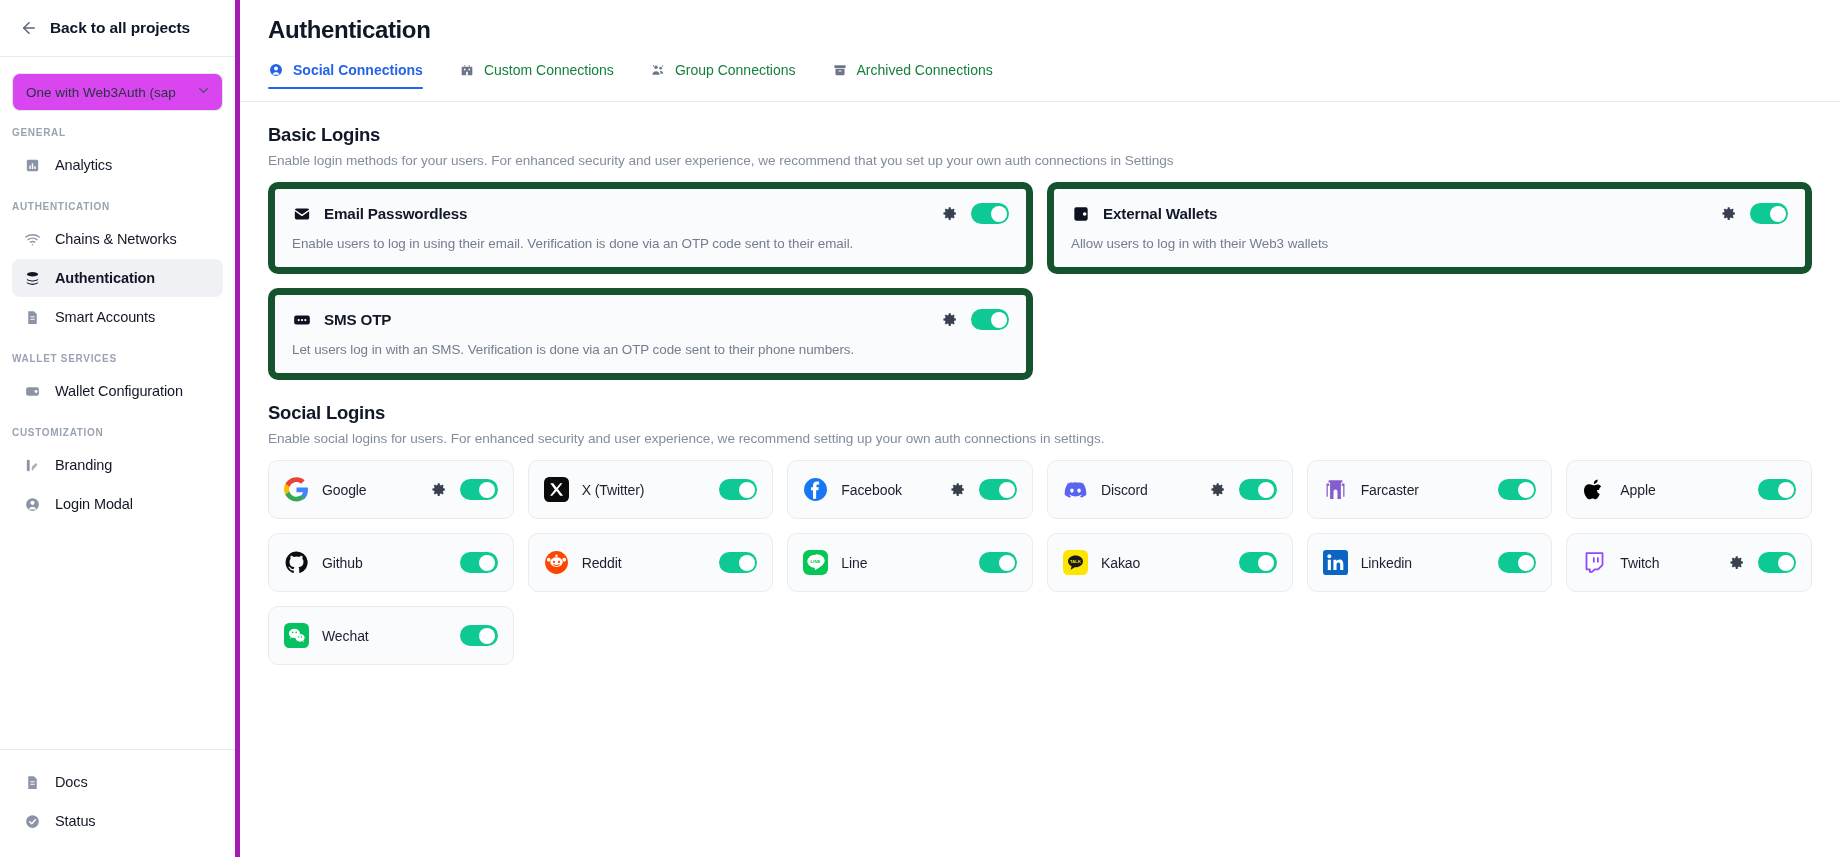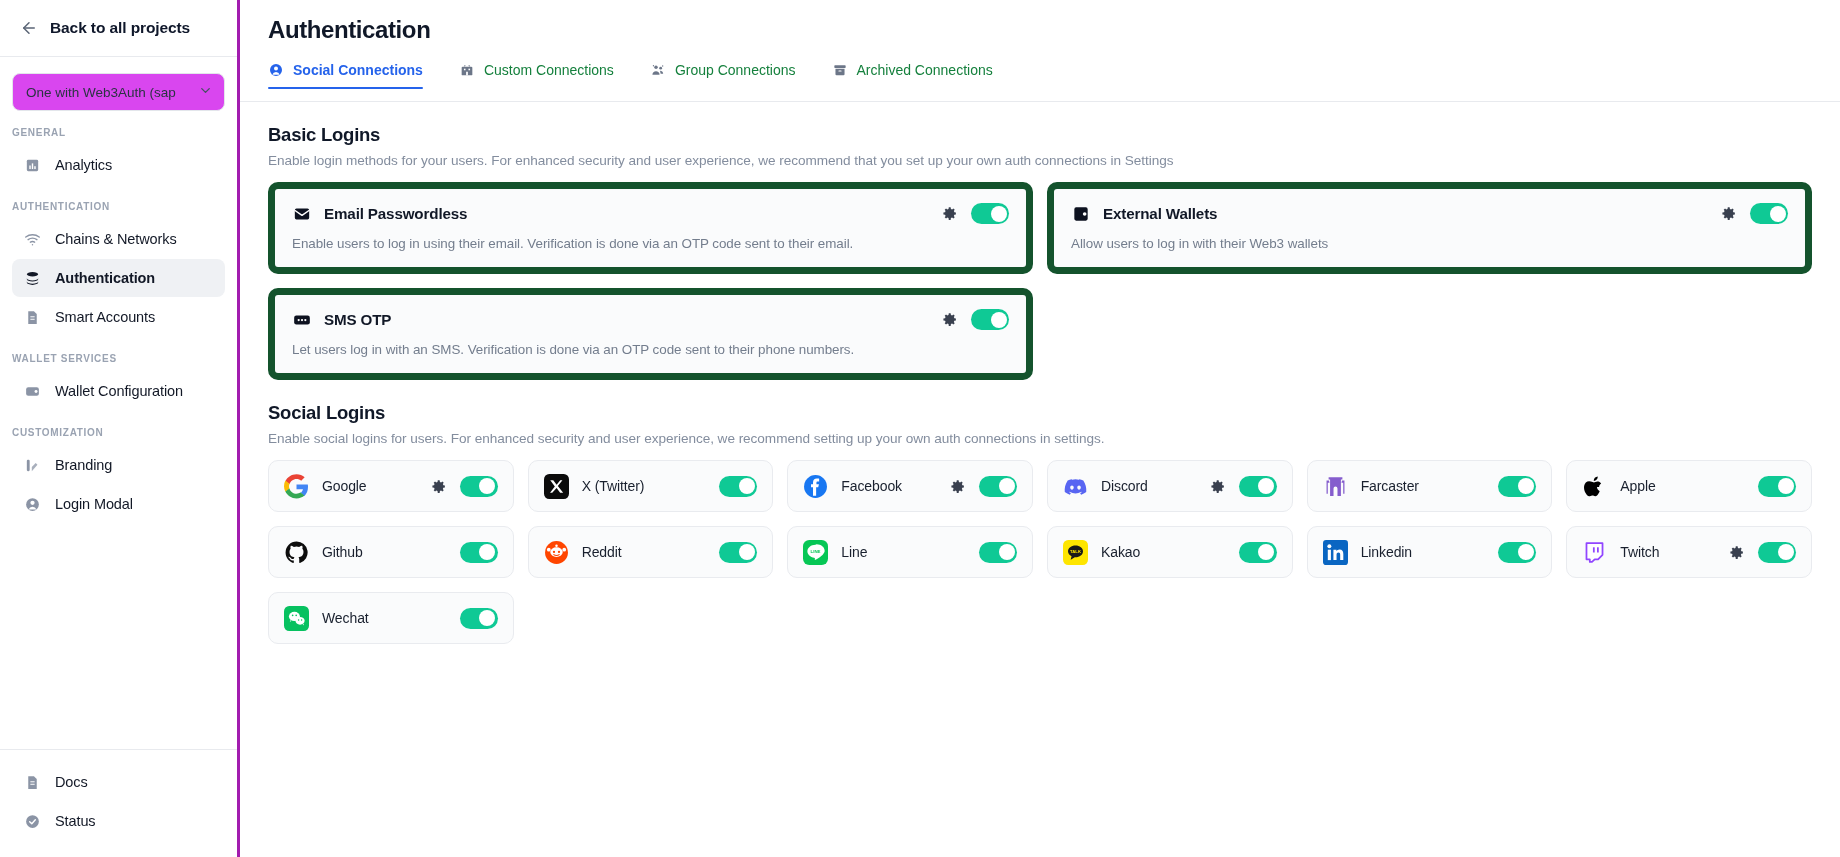--- a/index.html
+++ b/index.html
@@ -8,21 +8,21 @@
     font-family: "Liberation Sans", sans-serif;
     background: #ffffff;
     color: #0f172a;
     overflow: hidden;
   }
   .app { display: flex; width: 1840px; height: 857px; }
 
   
   .sidebar {
     width: 240px; height: 857px;
-    border-right: 3px solid #a21caf;
+    border-right: 5px solid #a21caf;
     display: flex; flex-direction: column;
     background: #fff; flex: 0 0 240px; justify-content: center;
   }
   .back-row {
     height: 57px; display: flex; align-items: center; gap: 12px;
     padding: 0 20px; border-bottom: 1px solid #e8eaee;
     cursor: pointer;
   }
   .back-row .lbl { font-size: 15.5px; font-weight: 600; color: #0f172a; letter-spacing: -0.1px;}
   .arrow-ico { width: 18px; height: 18px; display:block; color:#5a6475;}
@@ -115,21 +115,21 @@
     position: absolute; top: 2.5px; right: 2.5px;
     width: 16px; height: 16px; border-radius: 50%; background: #fff;
   }
 
   .social-grid {
     display: grid; grid-template-columns: repeat(6, 1fr);
     gap: 14px; margin-top: 14px;
   }
   .social-card {
     background: #fafbfc; border: 1px solid #e9ebef; border-radius: 10px;
-    height: 52px; display: flex; align-items: center; padding: 0 15px;
+    height: 59px; display: flex; align-items: center; padding: 0 15px;
   }
   .sc-ico { width: 25px; height: 25px; flex: 0 0 25px; margin-right: 13px; display:block;}
   .sc-lbl { font-size: 14px; font-weight: 500; color: #19202e; letter-spacing: -0.1px; }
   .sc-spacer { flex: 1 1 auto; }
 </style>
 </head>
 <body>
 
 <div class="app">
 

